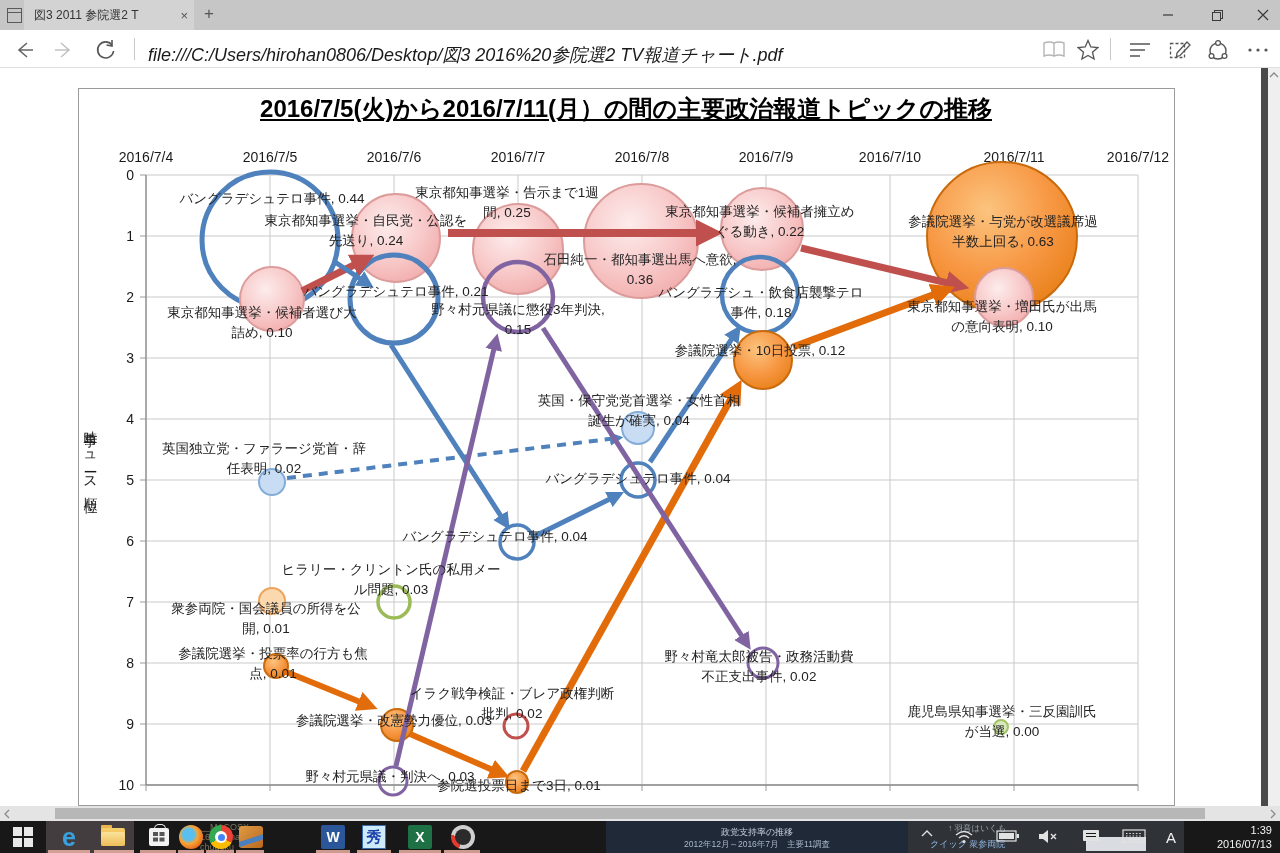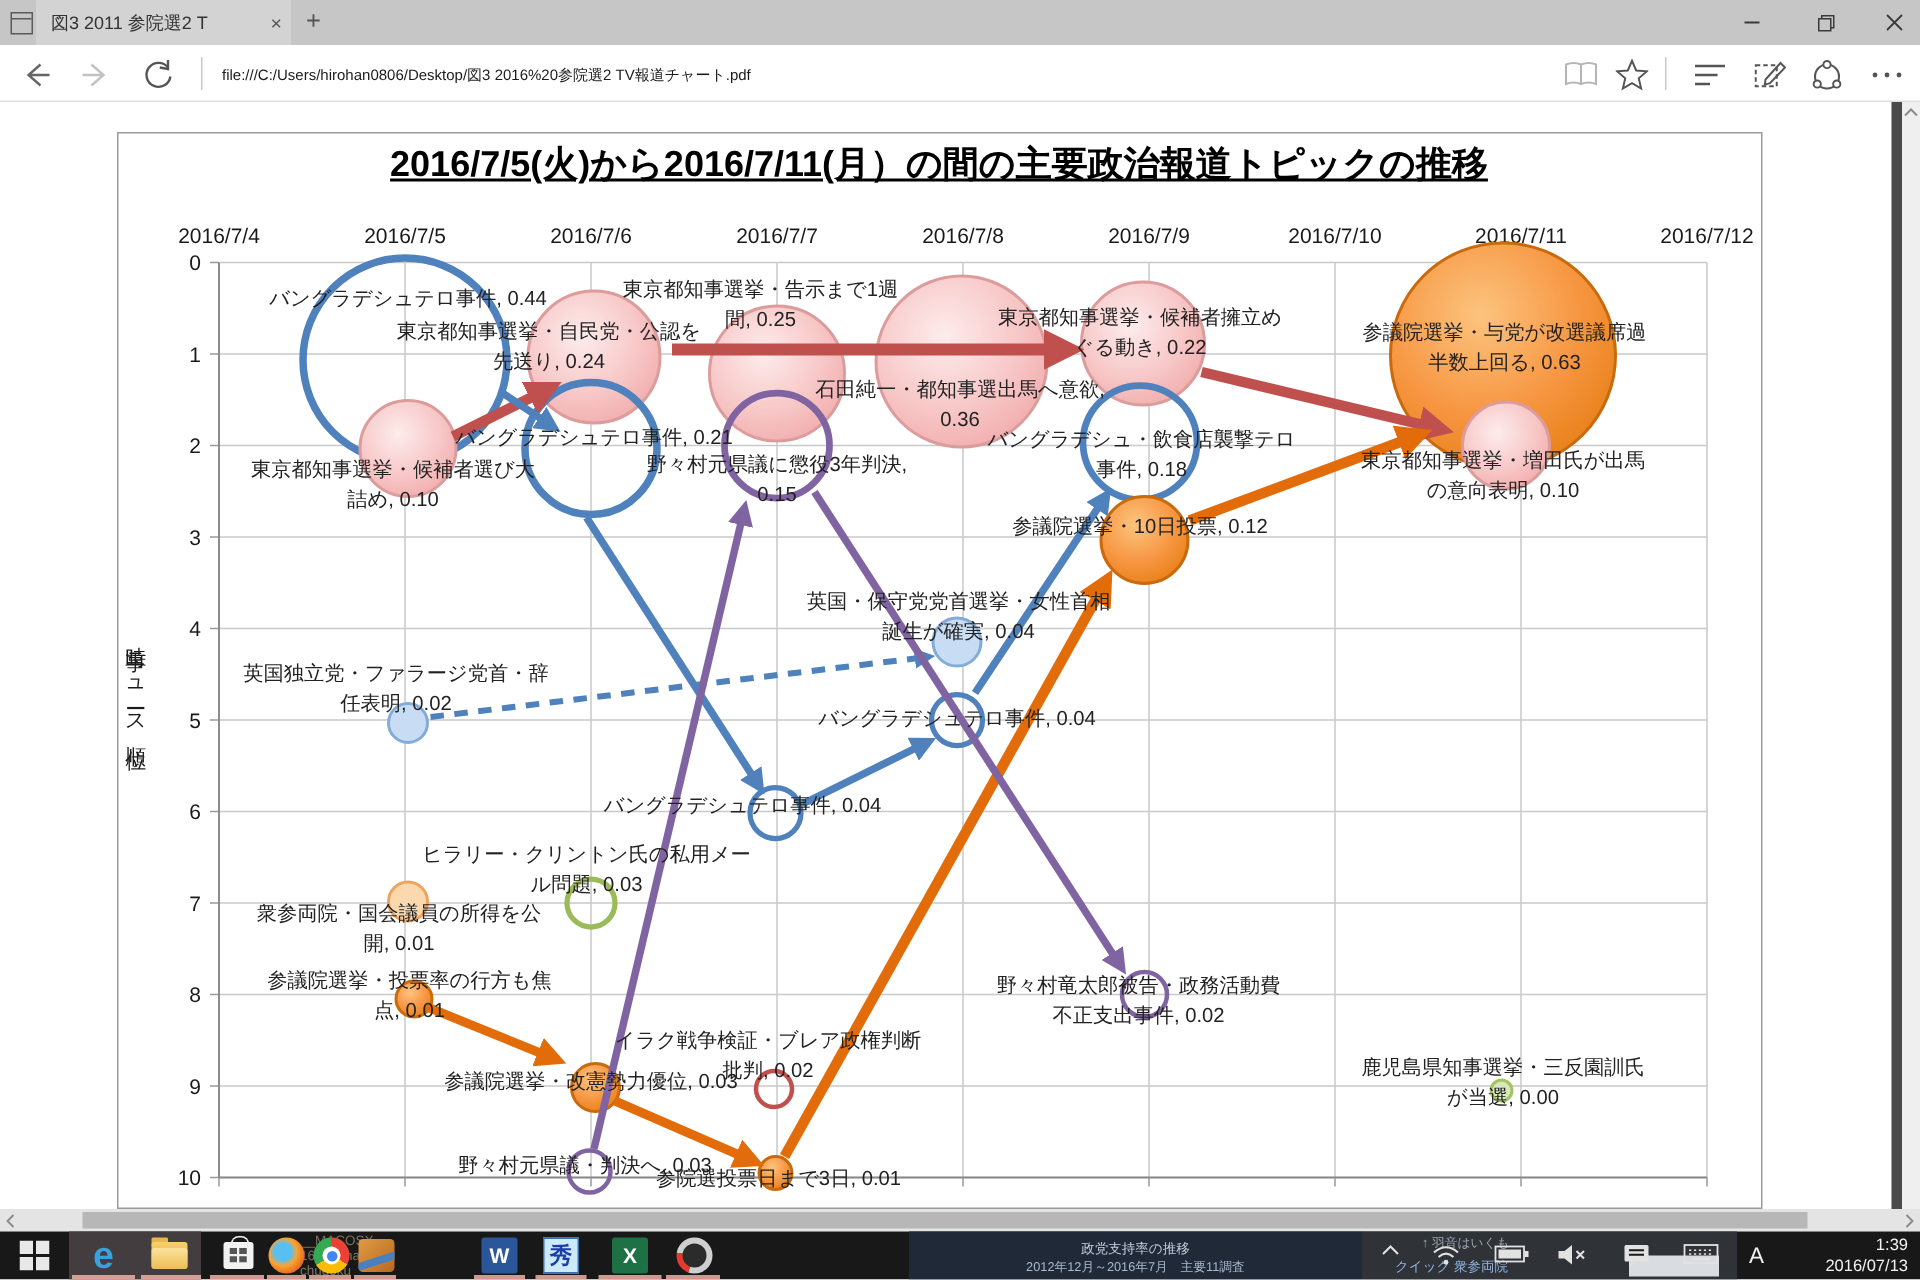--- a/index.html
+++ b/index.html
@@ -11,21 +11,21 @@
   #tab{left:24px;top:0;width:170px;height:30px;background:#d3d3d3;display:flex;align-items:center;
        padding:0 6px 0 10px;box-sizing:border-box;font-size:12px;color:#333;}
   #tab .t{flex:1;white-space:nowrap;overflow:hidden;}
   #tab .x{font-size:13px;color:#555;padding-left:6px;}
   #winicon{left:7px;top:8px;width:13px;height:13px;border:1px solid #5a5a5a;}
   #winicon div{height:3px;border-bottom:1px solid #5a5a5a;}
   #newtab{left:204px;top:4px;font-size:17px;color:#555;}
   .winctl{top:0;width:45px;height:30px;display:flex;align-items:center;justify-content:center;}
   #addressbar{left:0;top:30px;width:1280px;height:38px;background:#ffffff;border-bottom:1px solid #e0e0e0;box-sizing:border-box;}
   .navico{top:38px;width:24px;height:24px;display:flex;align-items:center;justify-content:center;}
-  #url{left:148px;top:43px;font-size:10px;color:#1a1a1a;white-space:nowrap;}
+  #url{left:148px;top:43px;font-size:18px;color:#1a1a1a;white-space:nowrap;font-style:italic;}
   .vdiv{top:38px;width:1px;height:22px;background:#c8c8c8;}
   
   #page{left:78px;top:88px;width:1095px;height:716px;border:1px solid #9b9b9b;background:#fff;z-index:1;}
   #chart-title{left:78px;top:93px;width:1096px;text-align:center;font-size:24px;font-weight:bold;color:#000;z-index:2;text-decoration:underline;}
   #ylab-v{left:82px;top:420px;writing-mode:vertical-rl;text-orientation:upright;font-size:14px;color:#1a1a1a;letter-spacing:3px;z-index:2;}
   #chart-svg{left:0;top:0;z-index:3;pointer-events:none;}
   .xlab,.ylab{font-size:14px;fill:#1a1a1a;}
   .ann{font-size:13.5px;fill:#222;}
   
   #vscroll{left:1261px;top:68px;width:19px;height:738px;background:#efefef;z-index:4;}
@@ -305,21 +305,21 @@
   <div class="ghost" style="left:46px;width:88px;background:#443d40;"></div>
   <div class="ghost" style="left:200px;width:130px;font-size:9px;color:rgba(205,190,150,.55);line-height:10px;padding-top:1px;">
     <span>__MACOSX</span><br>
     <span>16,17</span> <span>enak</span><br>
     <span>chugoku</span>
   </div>
   <div class="ghost" style="left:606px;width:302px;background:#1f2938;text-align:center;">
     <div style="font-size:9px;color:#c3cedf;margin-top:5px;">政党支持率の推移</div>
     <div style="font-size:8.5px;color:#aab6c9;">2012年12月～2016年7月　主要11調査</div>
   </div>
-  <div class="ghost" style="left:908px;width:250px;background:#2f3337;">
+  <div class="ghost" style="left:908px;width:276px;background:#2f3337;">
     <div style="font-size:8.5px;color:#9aa5b0;margin:2px 0 0 40px;white-space:nowrap;">↑  羽音はいくも</div>
     <div style="font-size:9px;color:#8fb3de;margin:3px 0 0 22px;white-space:nowrap;">クイック 衆参両院</div>
     <div style="position:absolute;left:178px;top:16px;width:60px;height:14px;background:#d9dde1;"></div>
   </div>
 
   <div class="tkico" style="left:10px;">
     <svg width="20" height="20">
         <rect x="0" y="0" width="9" height="9" fill="#e8e8e8"></rect>
         <rect x="11" y="0" width="9" height="9" fill="#e8e8e8"></rect>
         <rect x="0" y="11" width="9" height="9" fill="#e8e8e8"></rect>

